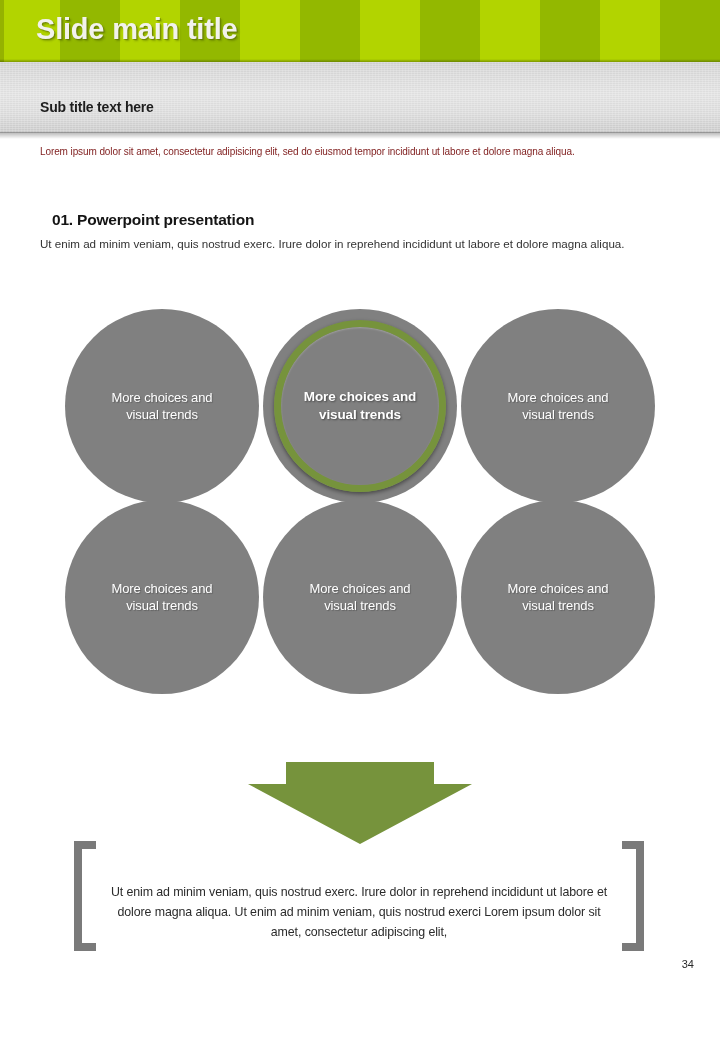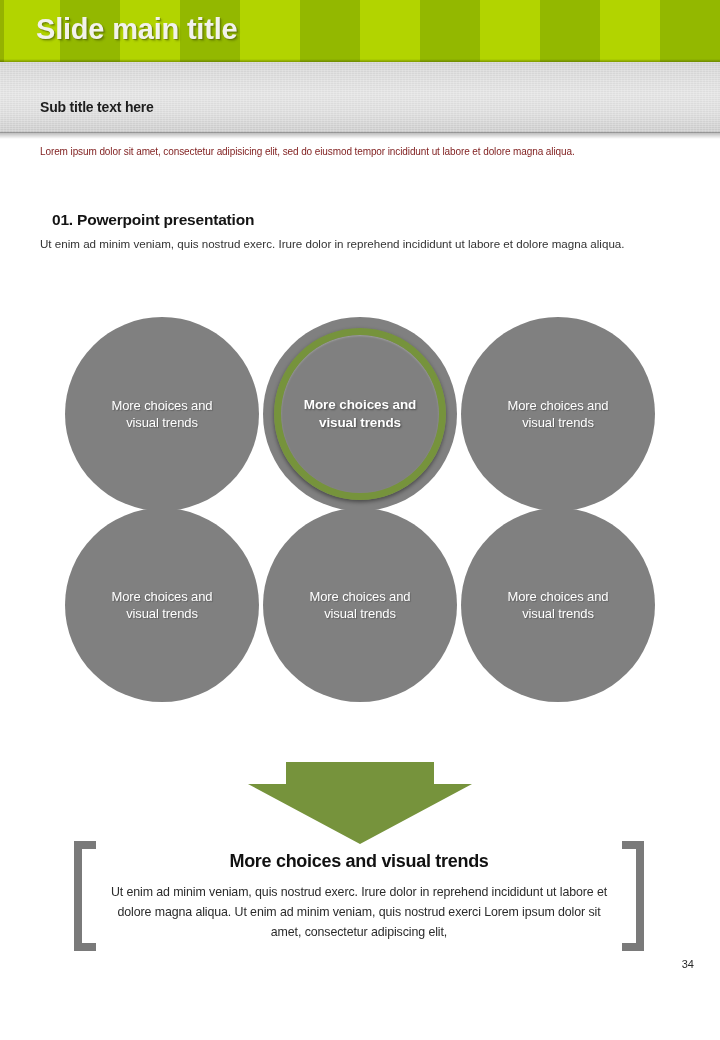--- a/index.html
+++ b/index.html
@@ -122,21 +122,21 @@
     width: 598px;
     font-size: 11.6px;
     line-height: 1.65;
     color: #333333;
     text-align: justify;
   }
 
   
   .diagram {
     position: absolute;
-    left: 60px; top: 312px;
+    left: 60px; top: 304px;
     width: 600px; height: 400px;
   }
   .circle {
     position: absolute;
     width: 194px; height: 194px;
     border-radius: 50%;
     background: #808080;
     display: flex;
     align-items: center;
     justify-content: center;
@@ -283,19 +283,18 @@
     <div class="diamond" style="left:383px; top:175px;"></div>
   </div>
 
   <svg class="arrow-down" viewBox="0 0 224 82">
     <polygon id="arrow-shape" points="38,22 38,0 186,0 186,22 224,22 112,82 0,22" fill="#76933c"></polygon>
   </svg>
 
   <div class="bracket-block">
     <div class="bracket left" style="border-top-color: rgb(122, 122, 122); border-bottom-color: rgb(122, 122, 122); border-left-color: rgb(122, 122, 122);"></div>
     <div class="bracket right" style="border-top-color: rgb(122, 122, 122); border-bottom-color: rgb(122, 122, 122); border-right-color: rgb(122, 122, 122);"></div>
-    <div class="bracket-title">More choices and visual trends</div>
     <div class="bracket-body">Ut enim ad minim veniam, quis nostrud exerc. Irure dolor in reprehend incididunt ut labore et dolore magna aliqua. Ut enim ad minim veniam, quis nostrud exerci  Lorem ipsum dolor sit amet, consectetur adipiscing elit,</div>
   </div>
 
   <div class="page-number">34</div>
 
 </div>
 
 </body></html>

